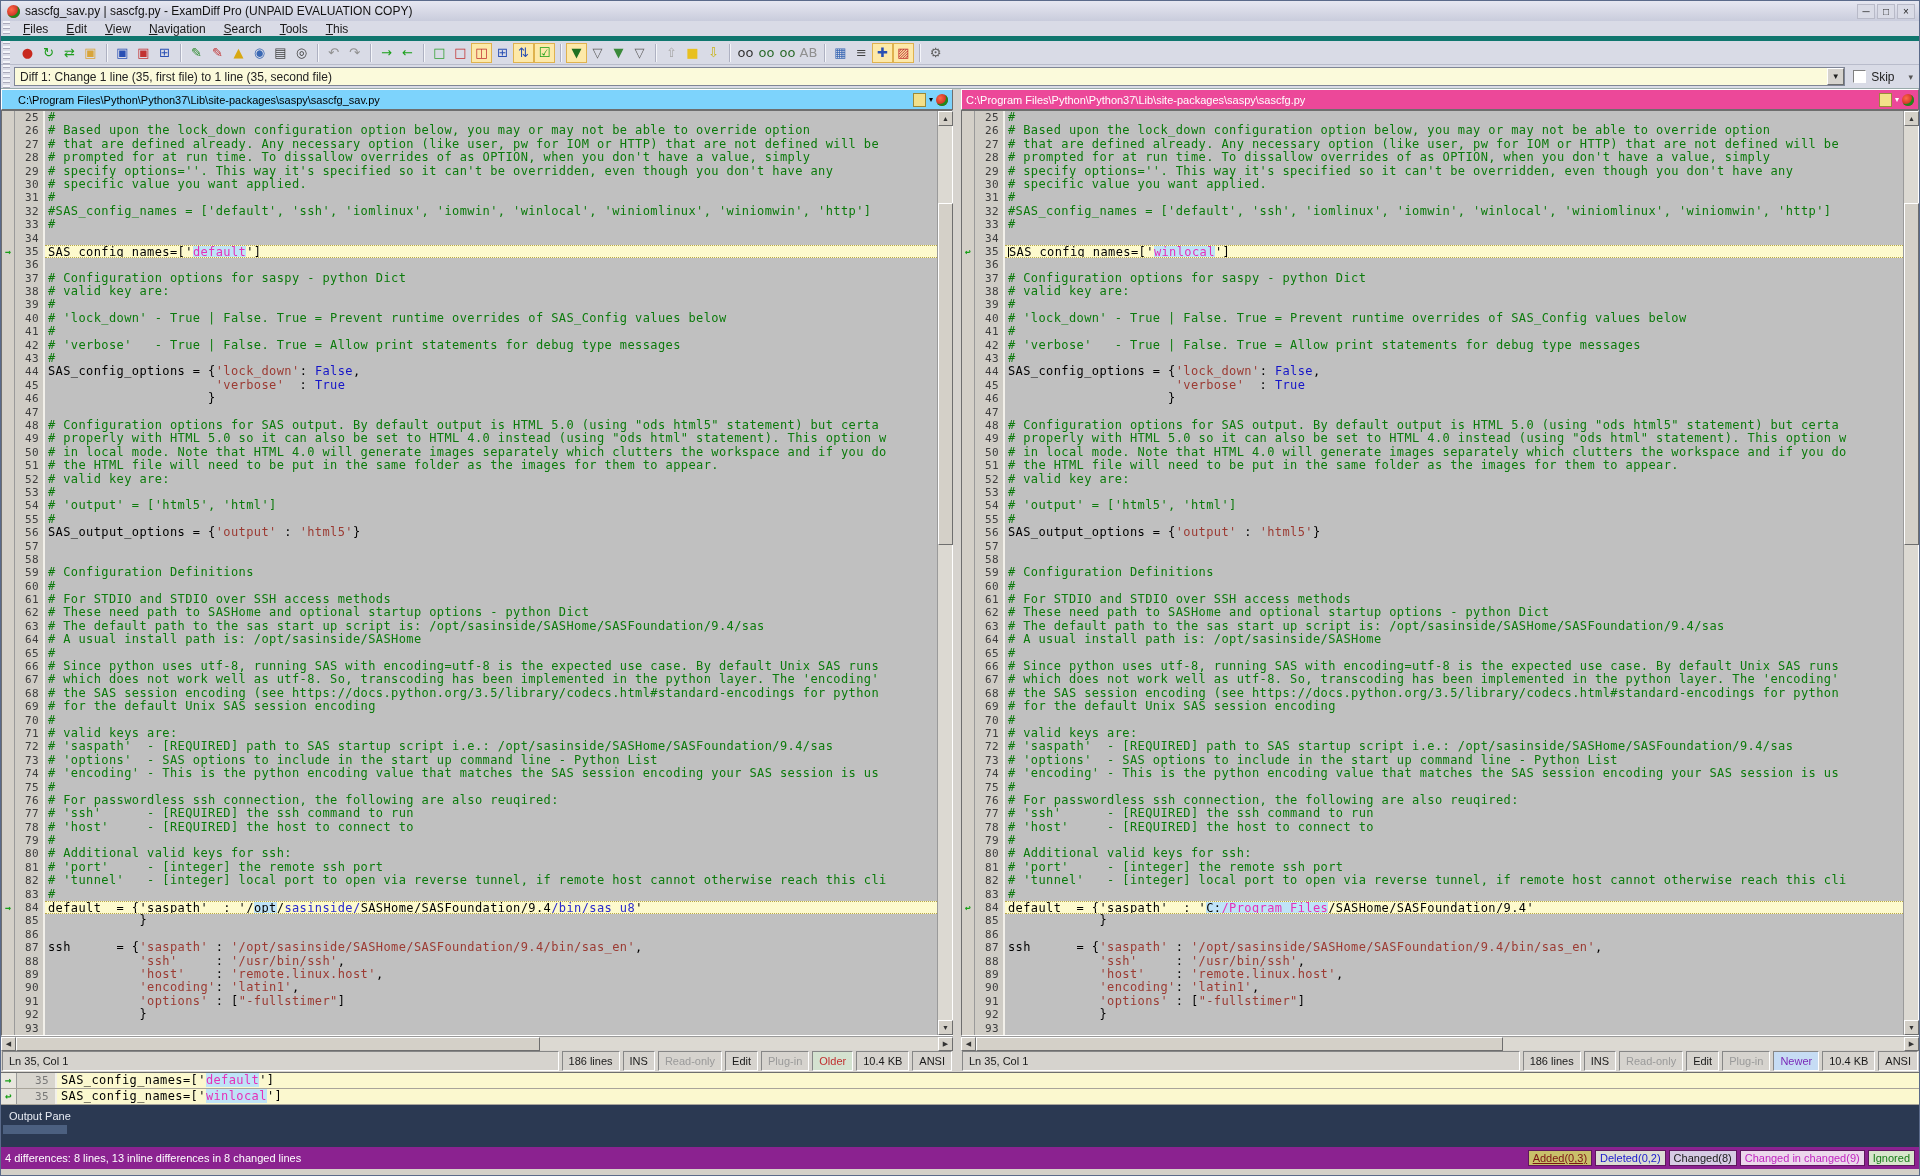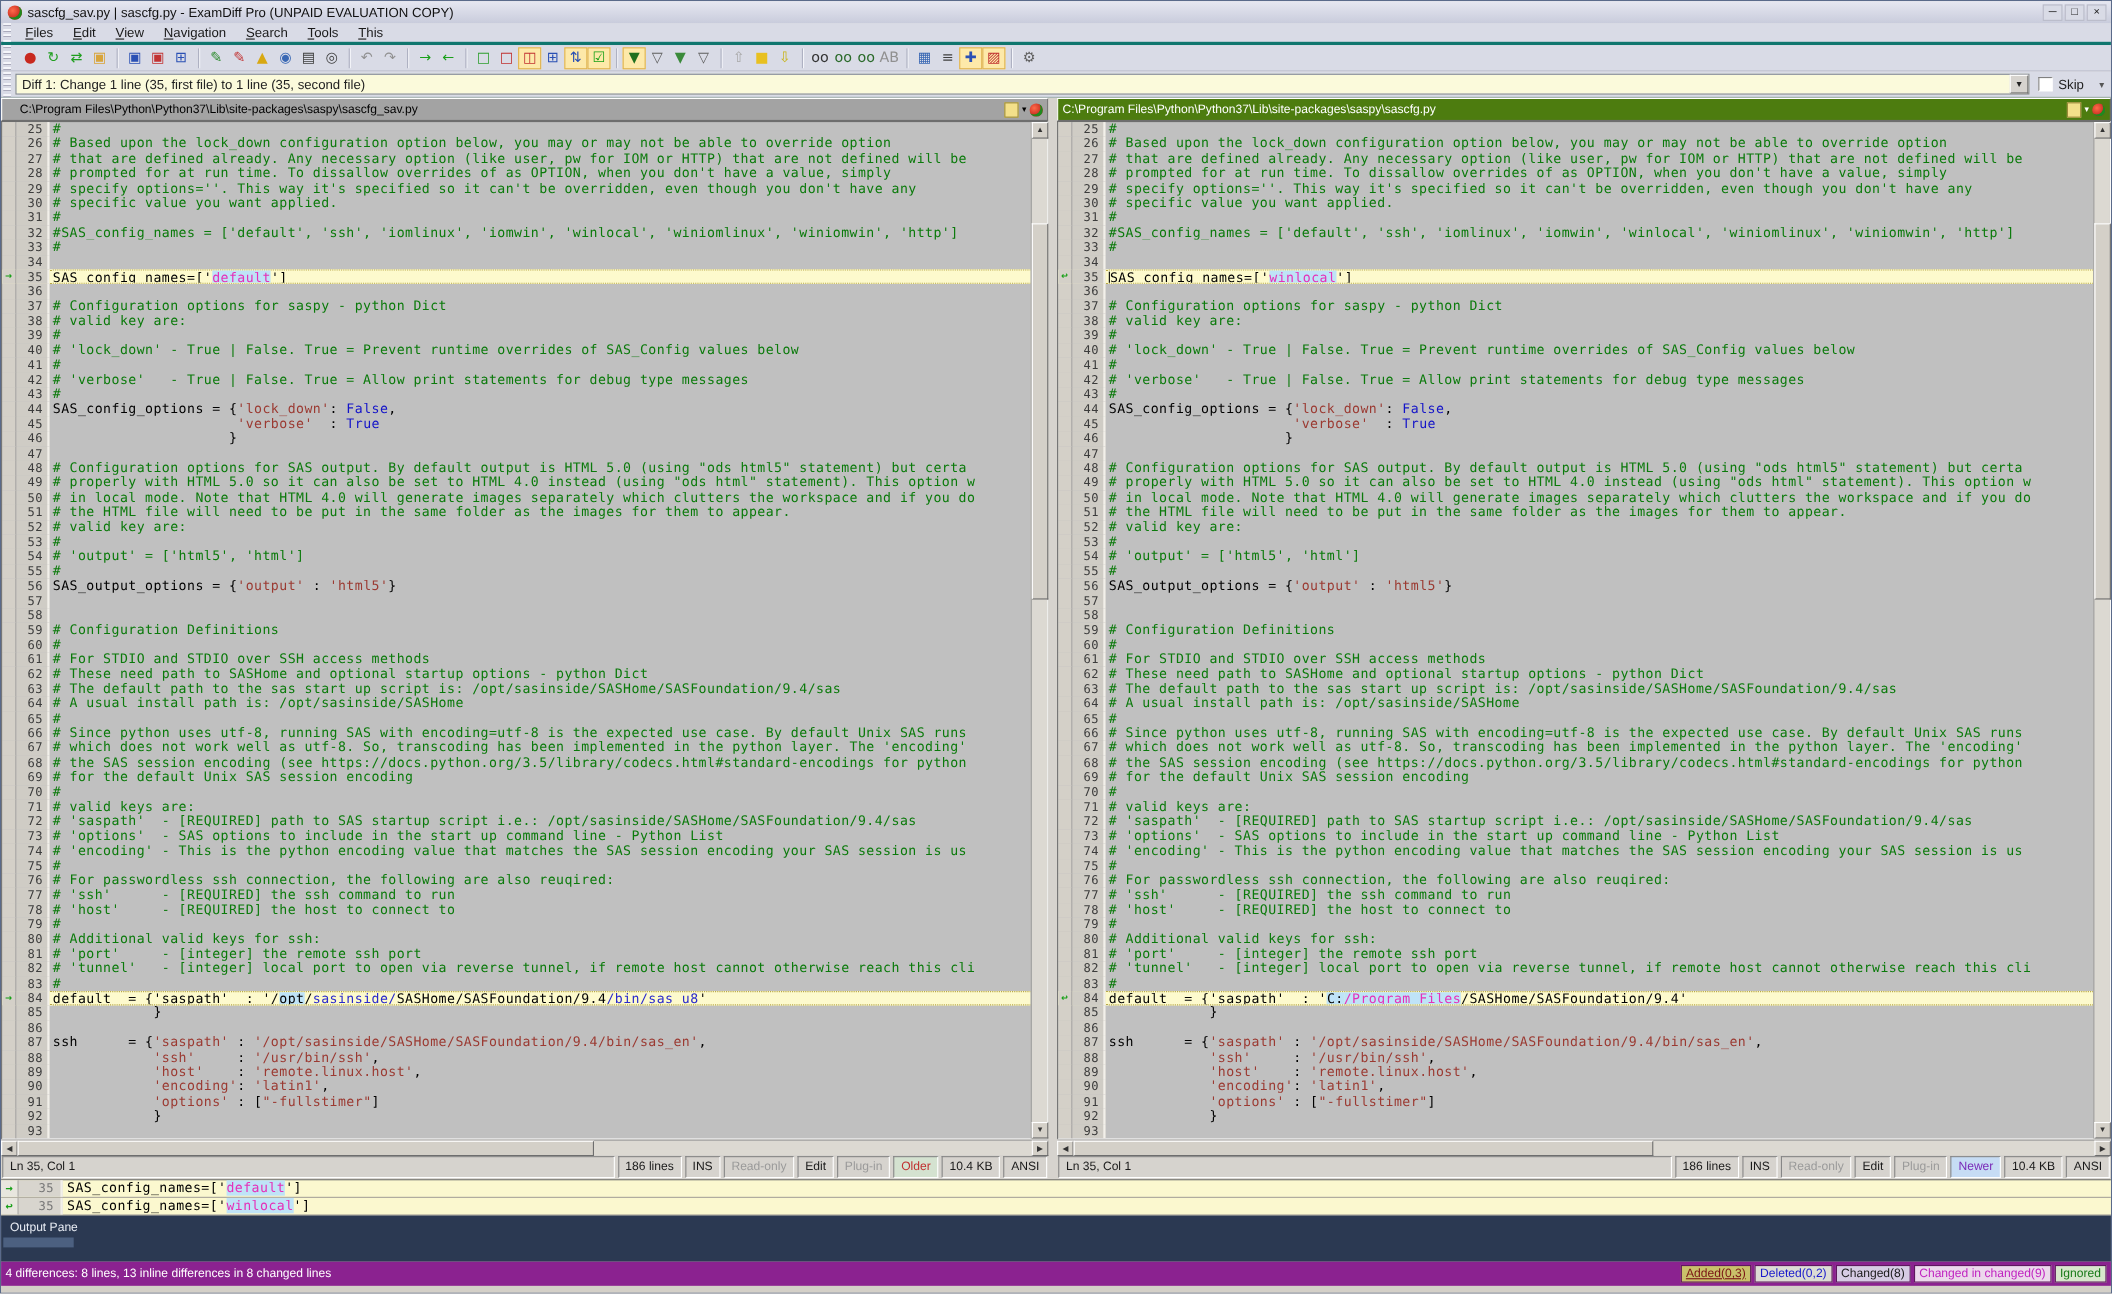--- a/index.html
+++ b/index.html
@@ -14,21 +14,21 @@
   .app-icon { width:13px; height:13px; border-radius:50%;
     background:radial-gradient(circle at 35% 35%, #ff6a4a, #c0251a 70%);
     box-shadow:inset -2px -2px 0 #1e8a1e; margin:0 5px 0 2px; }
   .title-text { font-size:12px; color:#111; }
   .win-buttons { margin-left:auto; display:flex; gap:2px; }
   .win-btn { width:18px; height:15px; font-size:10px; line-height:14px; text-align:center;
     color:#222; background:#d9dbe6; border:1px solid #b8bac8; }
 
   
   .menubar { height:20px; background:#d9dbe6; display:flex; align-items:center;
-    border-bottom:3px solid #0f766e; flex:0 0 auto; }
+    border-bottom:5px solid #0f766e; flex:0 0 auto; }
   .grip { width:7px; height:100%; background:repeating-linear-gradient(
       to bottom,#f4f5fa 0 2px,#aab 2px 3px,transparent 3px 5px);
     margin:0 4px 0 2px; flex:0 0 auto; }
   .menu-item { display:inline-block; font-size:12px; color:#1a1a1a; padding:2px 9px; }
   .menu-item::first-letter { text-decoration:underline; }
 
   
   .toolbar { height:24px; background:#d9dbe6; display:flex; align-items:center;
     border-bottom:1px solid #b9bccb; flex:0 0 auto; }
   .tb-group { display:flex; align-items:center; padding:0 3px; height:100%; }
@@ -52,22 +52,22 @@
 
   
   .main { flex:1 1 auto; display:flex; min-height:0; background:#d6d3ce; }
   .pane { display:flex; flex-direction:column; min-width:0; }
   .pane.left { flex:0 0 952px; }
   .pane.right { flex:1 1 auto; }
   .splitter { flex:0 0 8px; background:#d6d3ce; }
 
   .pane-header { height:21px; display:flex; align-items:center; font-size:11px;
     padding:0 4px; border:1px solid; border-color:#fff #6e6e6e #6e6e6e #fff; flex:0 0 auto; }
-  .pane-header.inactive { background:#a3a3a3; color:#000;padding-left:16px; }
-  .pane-header.active { background:#4d7c0f; color:#fff;text-align:right; }
+  .pane-header.inactive { background:#7dd3fc; color:#000;padding-left:16px; }
+  .pane-header.active { background:#ec4899; color:#fff;text-align:right; }
   .ph-icons { margin-left:auto; display:flex; align-items:center; gap:3px; }
   .ph-page { width:13px; height:14px; background:#f3e08a; border:1px solid #9a8a3a; font-size:7px;
     color:#7a6a20; line-height:13px; text-align:center; }
   .ph-caret { font-size:8px; color:inherit; }
   .ph-apple { width:12px; height:12px; border-radius:50%;
     background:radial-gradient(circle at 35% 35%, #ff6a4a, #c0251a 70%);
     box-shadow:inset -2px -2px 0 #1e8a1e; }
 
   .code-wrap { flex:1 1 auto; display:flex; min-height:0;
     border:1px solid; border-color:#6e6e6e #fff #fff #6e6e6e; background:#c0c0c0; }

